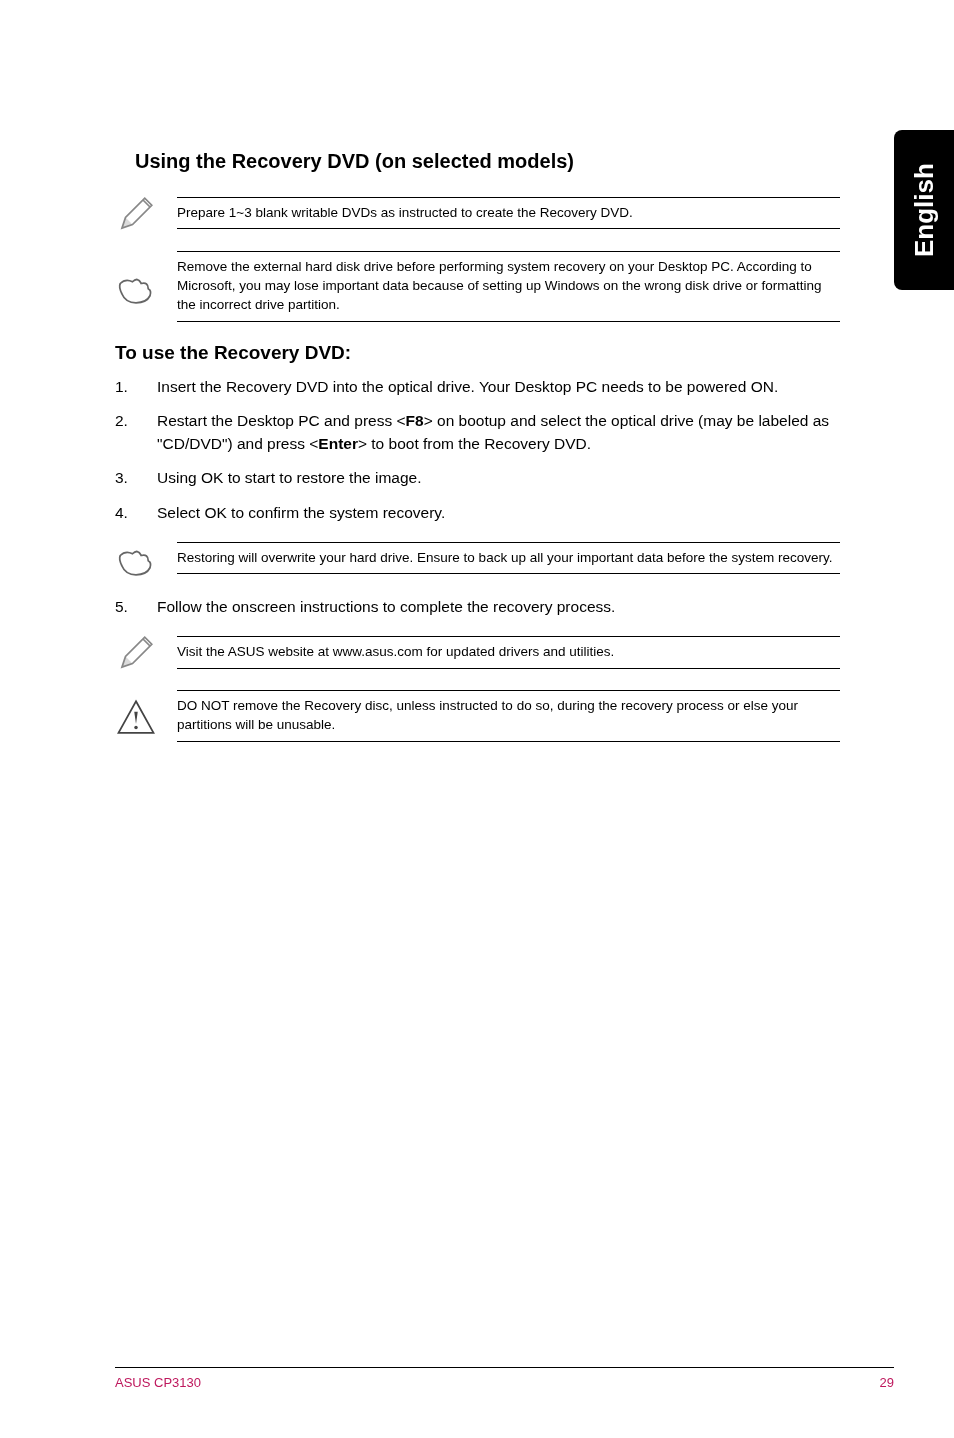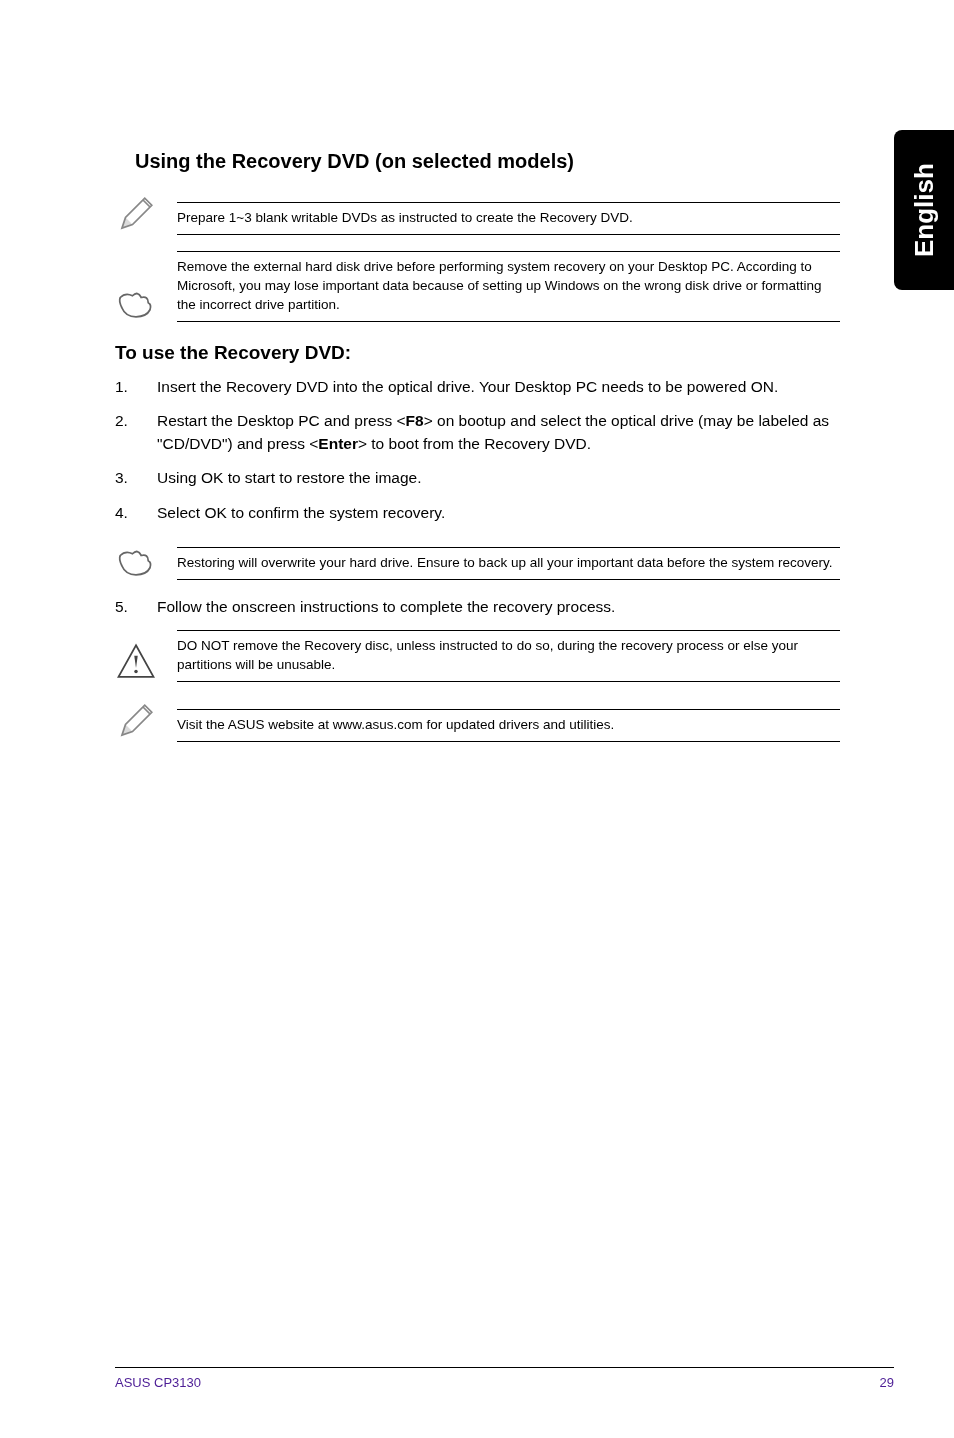--- a/index.html
+++ b/index.html
@@ -33,21 +33,21 @@
       border-radius: 0 8px 8px 0;
     }
     .section-title {
       font-size: 20px;
       font-weight: bold;
       margin-bottom: 18px;
       margin-left: 20px;
     }
     .note-block {
       display: flex;
-      align-items: flex-end;
+      align-items: center;
       gap: 20px;
       margin: 8px 0 16px 0;
     }
     .note-icon {
       width: 42px;
       height: 42px;
       flex-shrink: 0;
       margin-top: 2px;
     }
     .note-text-wrap {
@@ -89,21 +89,21 @@
     }
     .num-list .txt { flex: 1; }
     .footer {
       position: absolute;
       bottom: 48px;
       left: 115px;
       right: 60px;
       display: flex;
       justify-content: space-between;
       font-size: 13px;
-      color: #4c1d95;
+      color: #be185d;
     }
     .footer-hr {
       position: absolute;
       bottom: 70px;
       left: 115px;
       right: 60px;
       border: none;
       border-top: 1px solid #000;
     }
   </style>
@@ -174,40 +174,40 @@
 
   <ol class="num-list">
     <li>
       <span class="num">5.</span>
       <span class="txt">Follow the onscreen instructions to complete the recovery process.</span>
     </li>
   </ol>
 
   <div class="note-block">
     <svg class="note-icon" viewBox="0 0 48 48">
+      <path d="M8 40 L12 28 L34 6 L42 14 L20 36 Z" fill="none" stroke="#888" stroke-width="2"></path>
+      <path d="M8 40 L12 28 L20 36 Z" fill="#888" opacity="0.3"></path>
+      <line x1="32" y1="8" x2="40" y2="16" stroke="#888" stroke-width="2"></line>
+    </svg>
+    <div class="note-text-wrap">
+      <hr class="note-hr">
+      <div class="note-text">Visit the ASUS website at www.asus.com for updated drivers and utilities.</div>
+      <hr class="note-hr-bottom">
+    </div>
+  </div>
+
+  <div class="note-block">
+    <svg class="note-icon" viewBox="0 0 48 48">
       <path d="M24 6 L44 42 L4 42 Z" fill="none" stroke="#444" stroke-width="2"></path>
       <path d="M22 18 L26 18 L24 32 Z" fill="#444"></path>
       <circle cx="24" cy="36" r="2" fill="#444"></circle>
     </svg>
     <div class="note-text-wrap">
       <hr class="note-hr">
       <div class="note-text">DO NOT remove the Recovery disc, unless instructed to do so, during the recovery process or else your partitions will be unusable.</div>
-      <hr class="note-hr-bottom">
-    </div>
-  </div>
-
-  <div class="note-block">
-    <svg class="note-icon" viewBox="0 0 48 48">
-      <path d="M8 40 L12 28 L34 6 L42 14 L20 36 Z" fill="none" stroke="#888" stroke-width="2"></path>
-      <path d="M8 40 L12 28 L20 36 Z" fill="#888" opacity="0.3"></path>
-      <line x1="32" y1="8" x2="40" y2="16" stroke="#888" stroke-width="2"></line>
-    </svg>
-    <div class="note-text-wrap">
-      <hr class="note-hr">
-      <div class="note-text">Visit the ASUS website at www.asus.com for updated drivers and utilities.</div>
       <hr class="note-hr-bottom">
     </div>
   </div>
 
 </div>
 
 <hr class="footer-hr">
 <div class="footer">
   <span>ASUS CP3130</span>
   <span>29</span>

